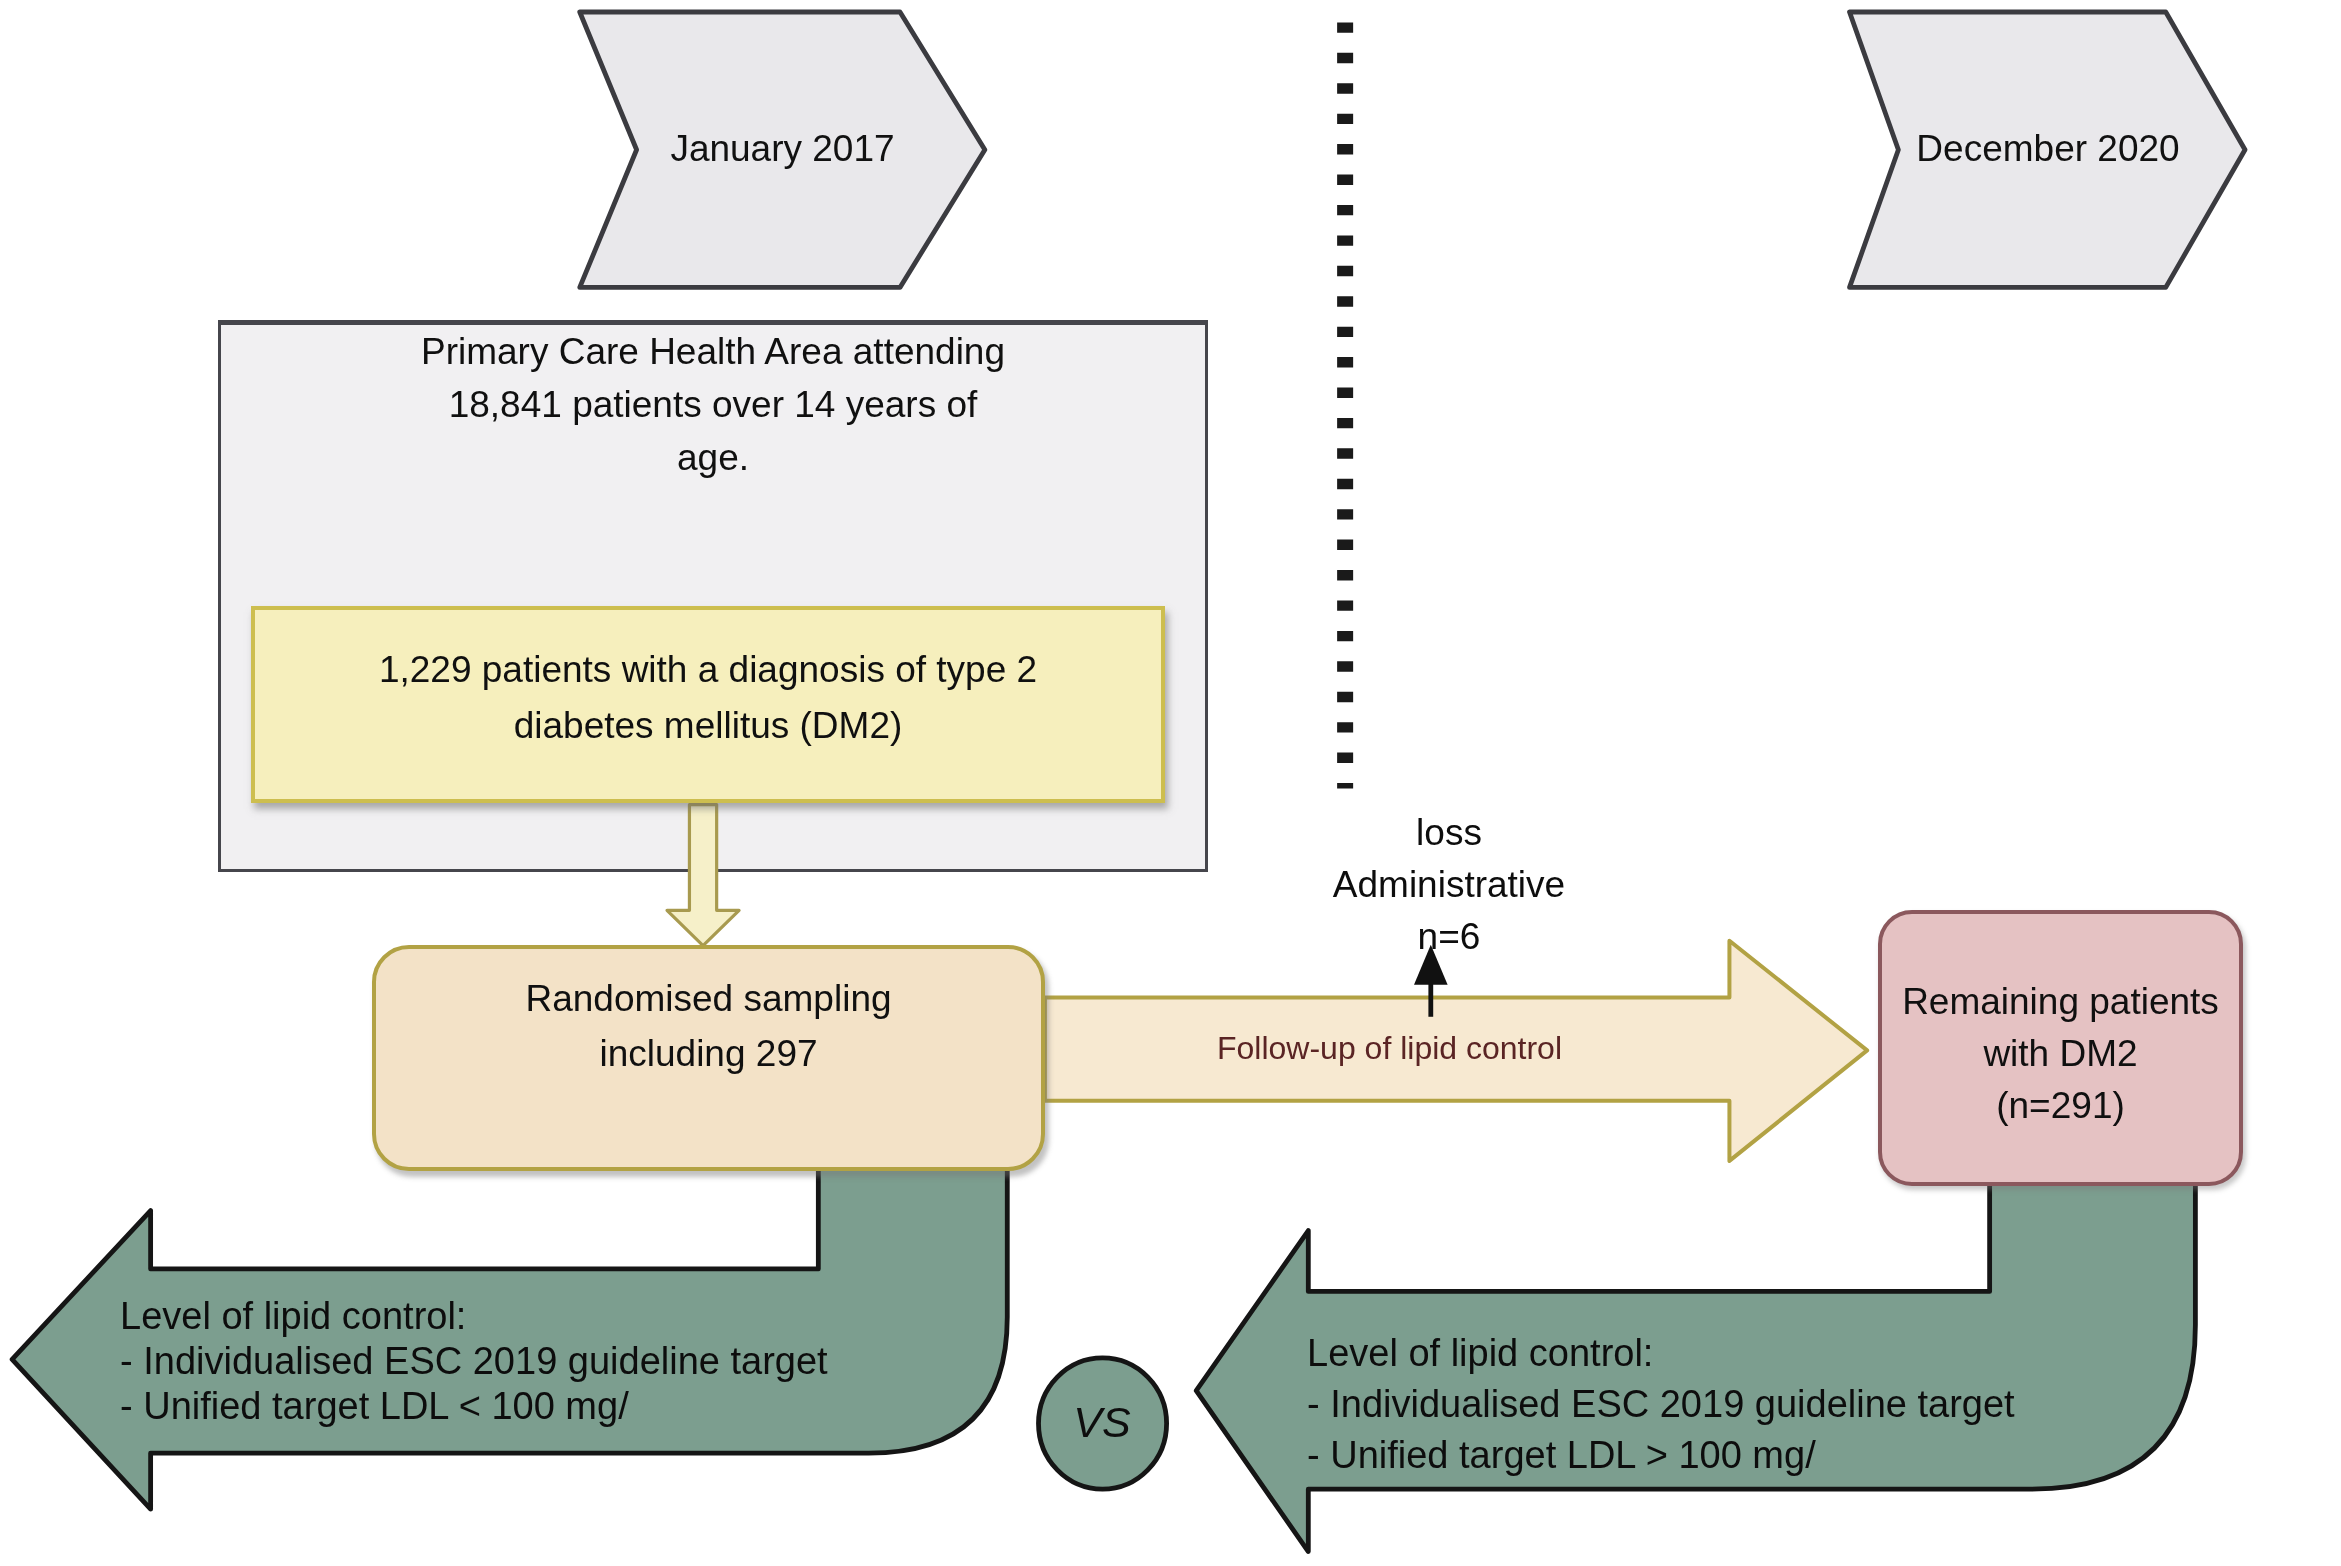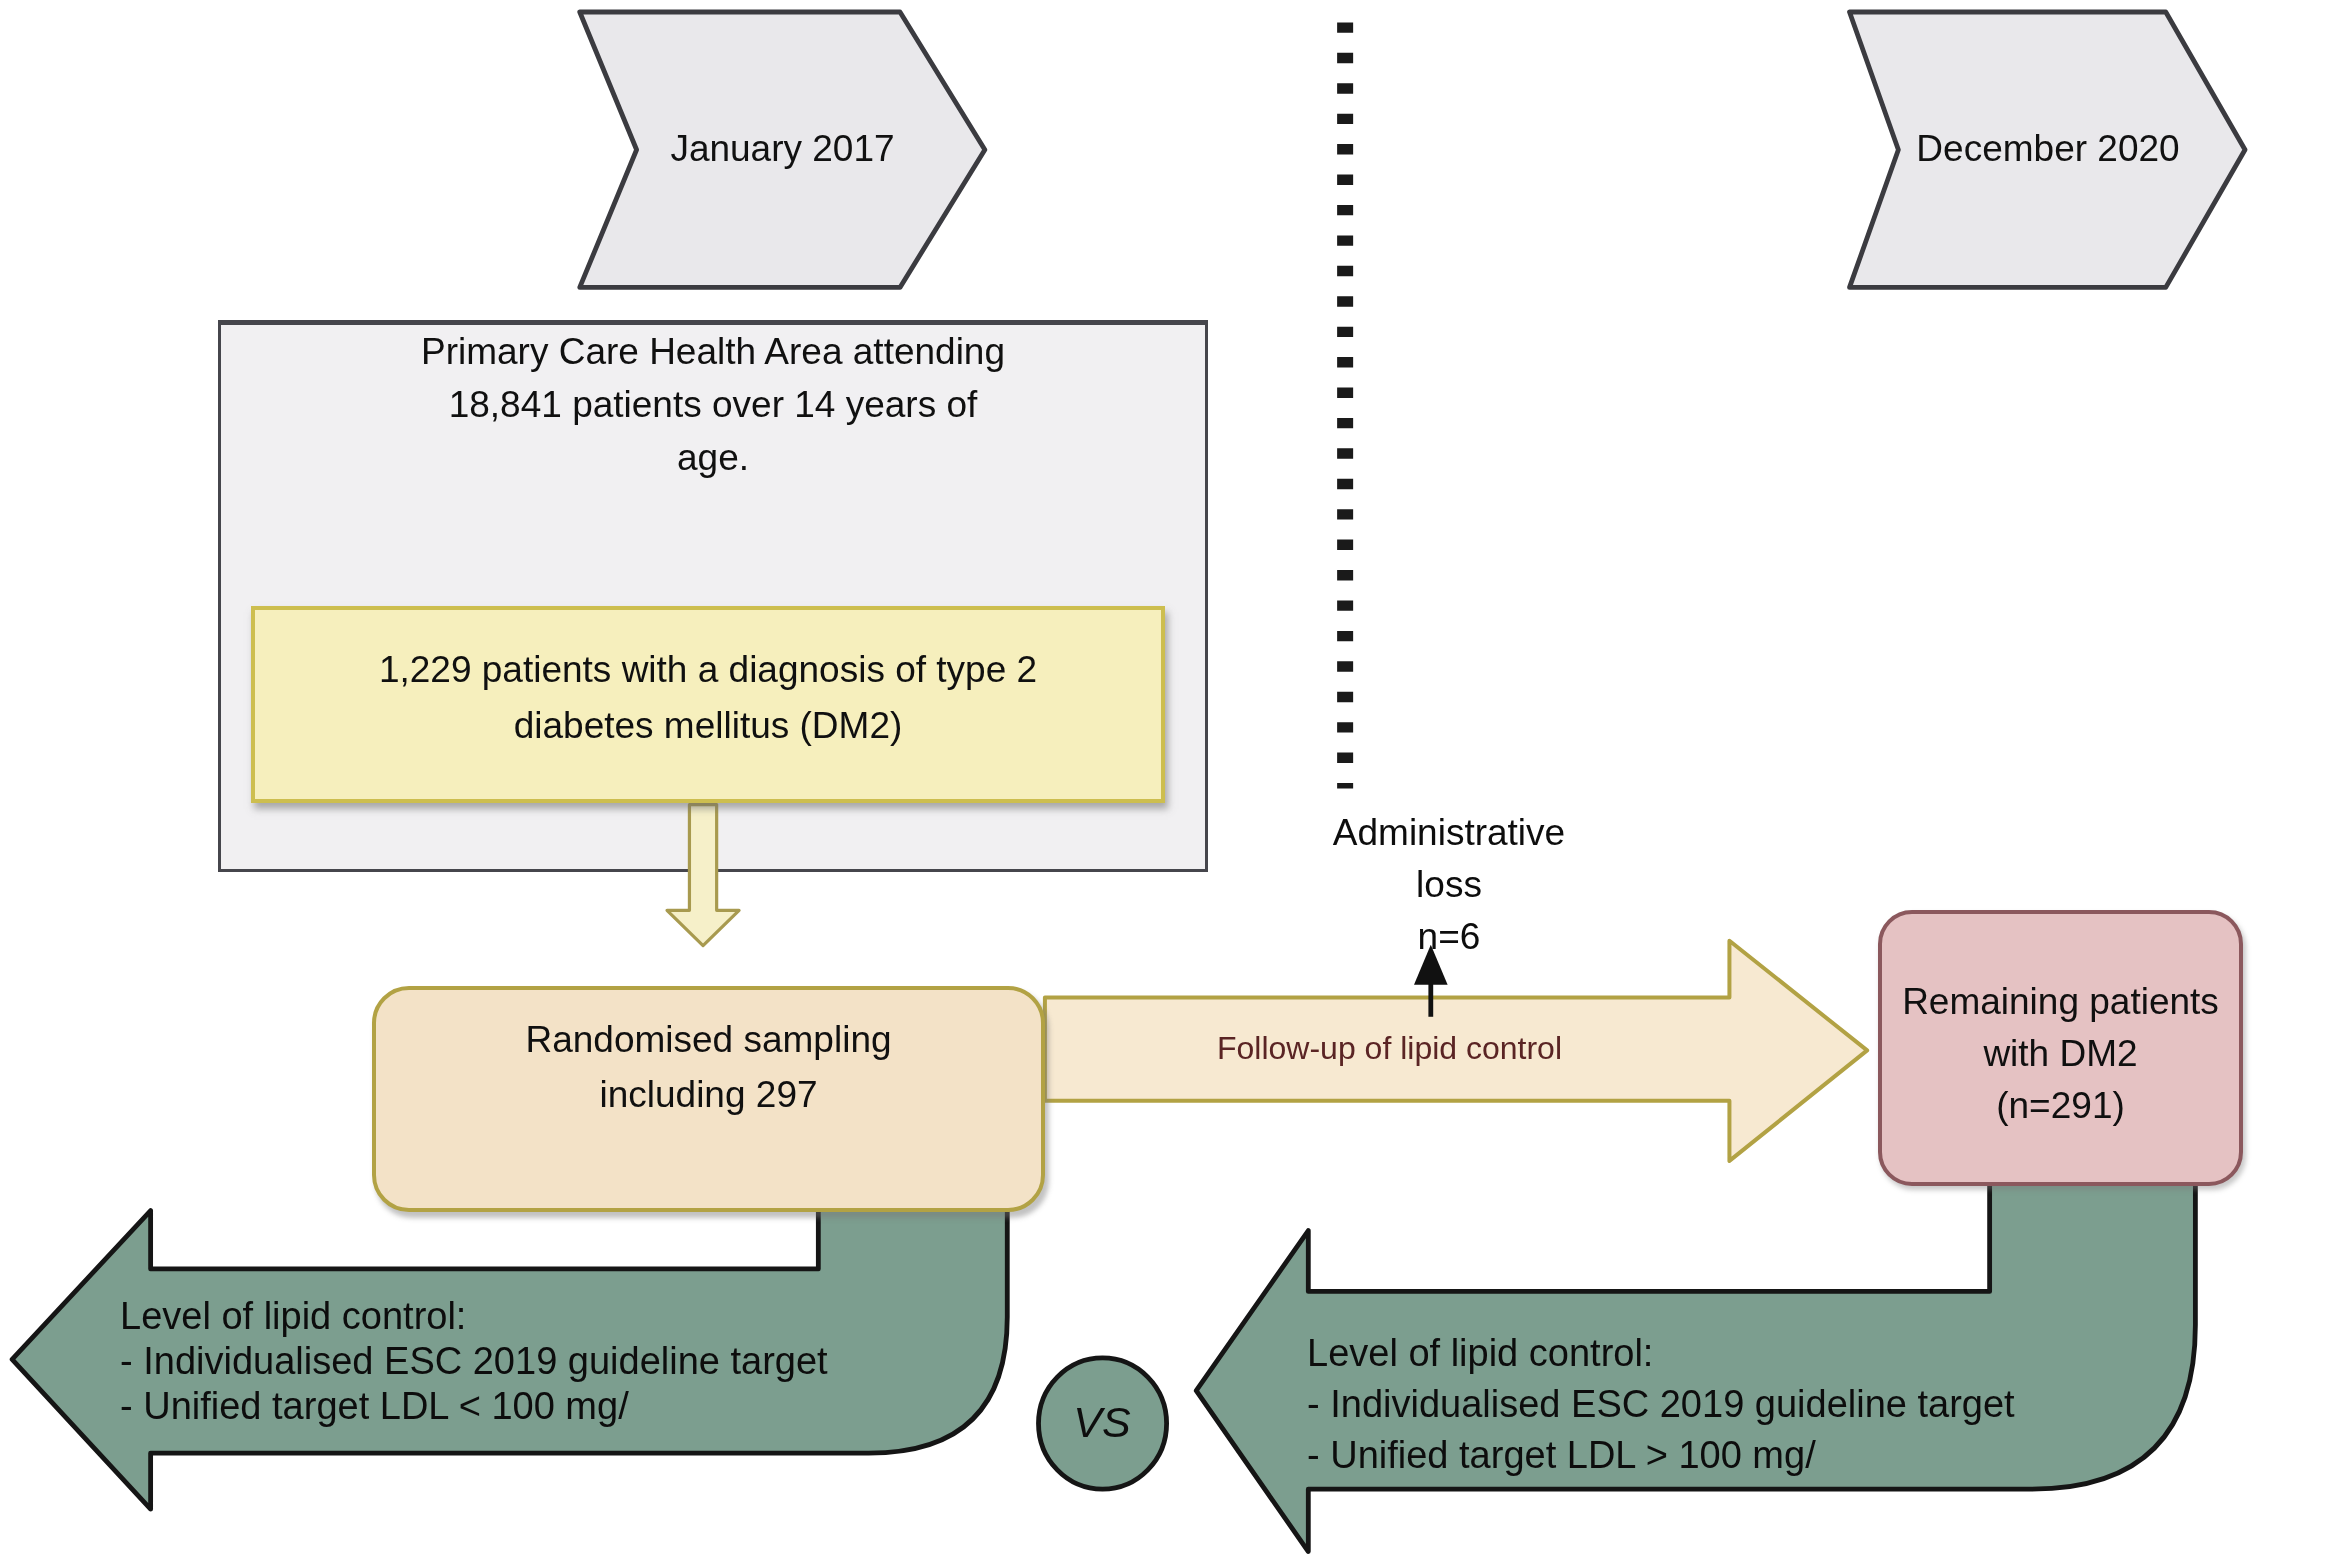--- a/index.html
+++ b/index.html
@@ -36,21 +36,21 @@
   .box-dm2 {
     left: 251px; top: 606px; width: 914px; height: 197px;
     background: var(--yellow_fill);
     border: 4.8px solid var(--yellow_border);
     box-sizing: border-box;
     box-shadow: 3.2px 5.6px 7.2px rgba(110,110,110,0.55);
   }
   .box-dm2 .boxtext { padding-top: 32px; line-height: 56px; }
 
   .box-sampling {
-    left: 372px; top: 986px; width: 673px; height: 226px;
+    left: 372px; top: 945px; width: 673px; height: 226px;
     background: var(--tan_fill);
     border: 4px solid var(--olive_border);
     border-radius: 37px;
     box-sizing: border-box;
     box-shadow: 3.2px 5.6px 5.6px rgba(120,120,120,0.45);
   }
   .box-sampling .boxtext { padding-top: 22.4px; line-height: 55px; }
 
   .box-remaining {
     left: 1878px; top: 910px; width: 365px; height: 276px;
@@ -166,22 +166,22 @@
       <div>(n=291)</div>
     </div>
   </div>
 
   <div class="abs label-jan">January 2017</div>
   <div class="abs label-dec">December 2020</div>
 
   <div class="abs label-followup">Follow-up of lipid control</div>
 
   <div class="abs label-adminloss">
+    <div>loss</div>
     <div>Administrative</div>
-    <div>loss</div>
     <div>n=6</div>
   </div>
 
   <div class="abs label-left-arrow">
     <div>Level of lipid control:</div>
     <div>- Individualised ESC 2019 guideline target</div>
     <div>- Unified target LDL &lt; 100 mg/</div>
   </div>
 
   <div class="abs label-right-arrow">

